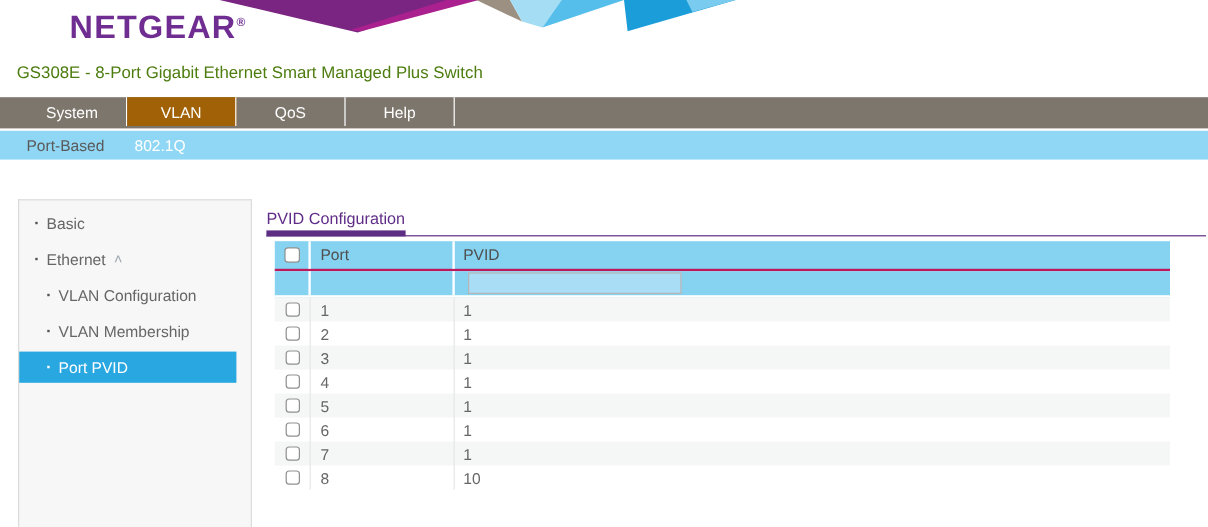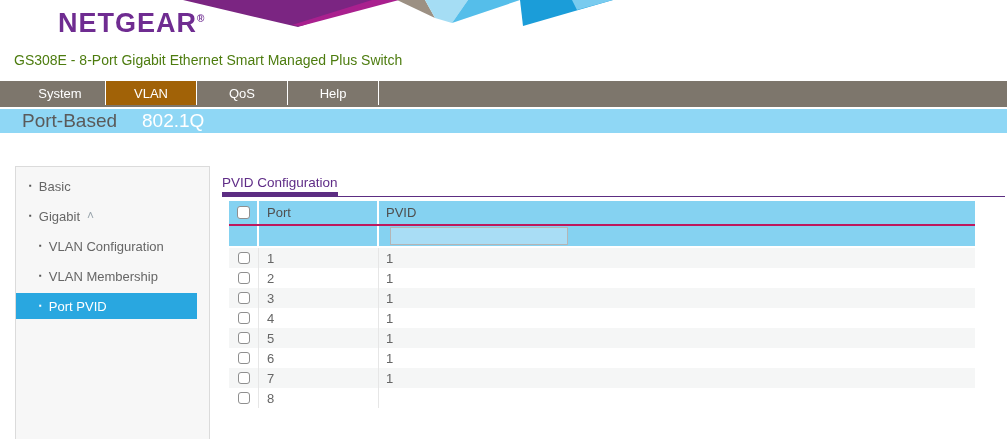--- a/index.html
+++ b/index.html
@@ -32,21 +32,21 @@
     width:91px; height:24px; line-height:26px; text-align:center;
     color:#ffffff; font-size:13px; border-right:1px solid #ffffff;
     cursor:pointer;
   }
   .main-nav .tab.active { background:#a16207; }
 
   
   .sub-nav {
     position:absolute; left:0; top:109px; width:1007px; height:24px;
     background:#8FD7F5; display:flex; align-items:center;
-    padding-left:22px; gap:25px; font-size:19px;
+    padding-left:22px; gap:25px; font-size:13px;
   }
   .sub-nav .sub-item { color:#5A5A5A; cursor:pointer; }
   .sub-nav .sub-item.active { color:#ffffff; }
 
   
   .sidebar {
     position:absolute; left:15px; top:166px; width:195px; height:273px;
     background:#F7F7F7; border:1px solid #DBDBDB; border-bottom:none;
     padding-top:4px;
   }
@@ -136,21 +136,21 @@
   <div class="sub-item active">802.1Q</div>
 </div>
 
 <div class="sidebar">
   <div class="side-item">
     <span class="bullet">▪</span>
     <span>Basic</span>
   </div>
   <div class="side-item">
     <span class="bullet">▪</span>
-    <span>Gigabit</span>
+    <span>Ethernet</span>
     <span class="caret">˄</span>
   </div>
   <div class="side-item lvl2">
     <span class="bullet">▪</span>
     <span>VLAN Configuration</span>
   </div>
   <div class="side-item lvl2">
     <span class="bullet">▪</span>
     <span>VLAN Membership</span>
   </div>
@@ -231,15 +231,16 @@
           <input type="checkbox" style="">
         </div>
       <div class="c2">7</div>
       <div class="c3">1</div>
     </div>
     <div class="t-row">
       <div class="c1">
           <input type="checkbox" style="">
         </div>
       <div class="c2">8</div>
+      <div class="c3">10</div>
     </div>
   </div>
 </div>
 
 </body></html>

